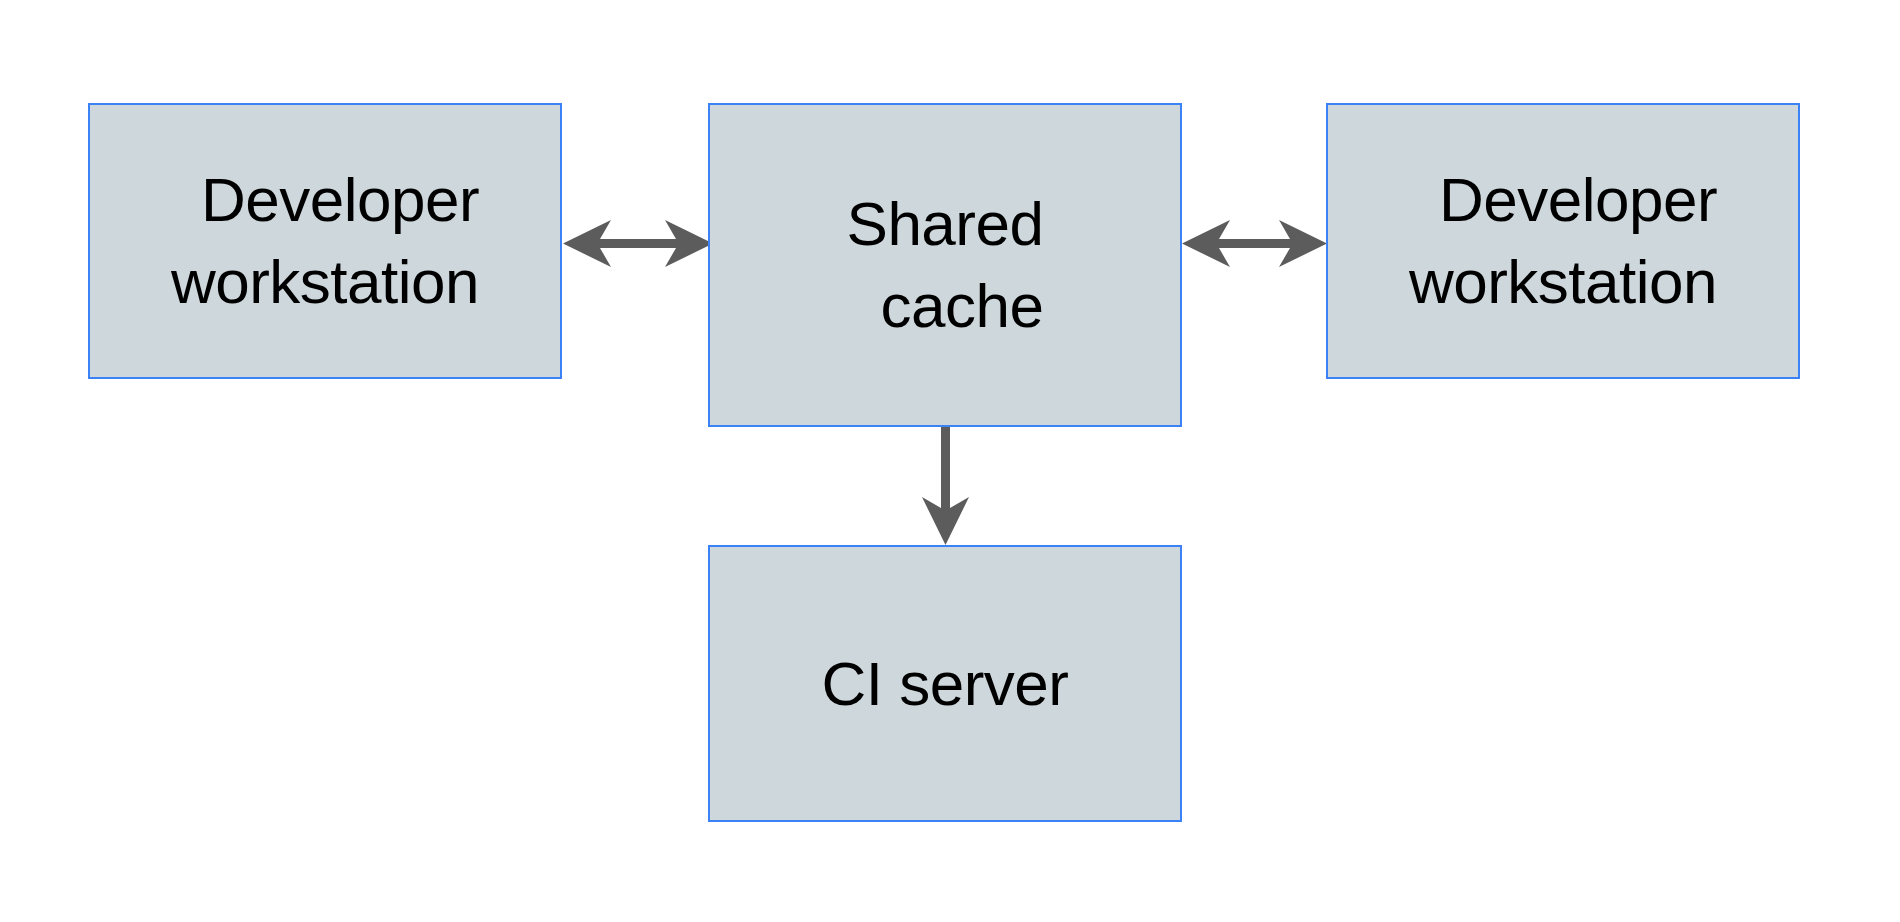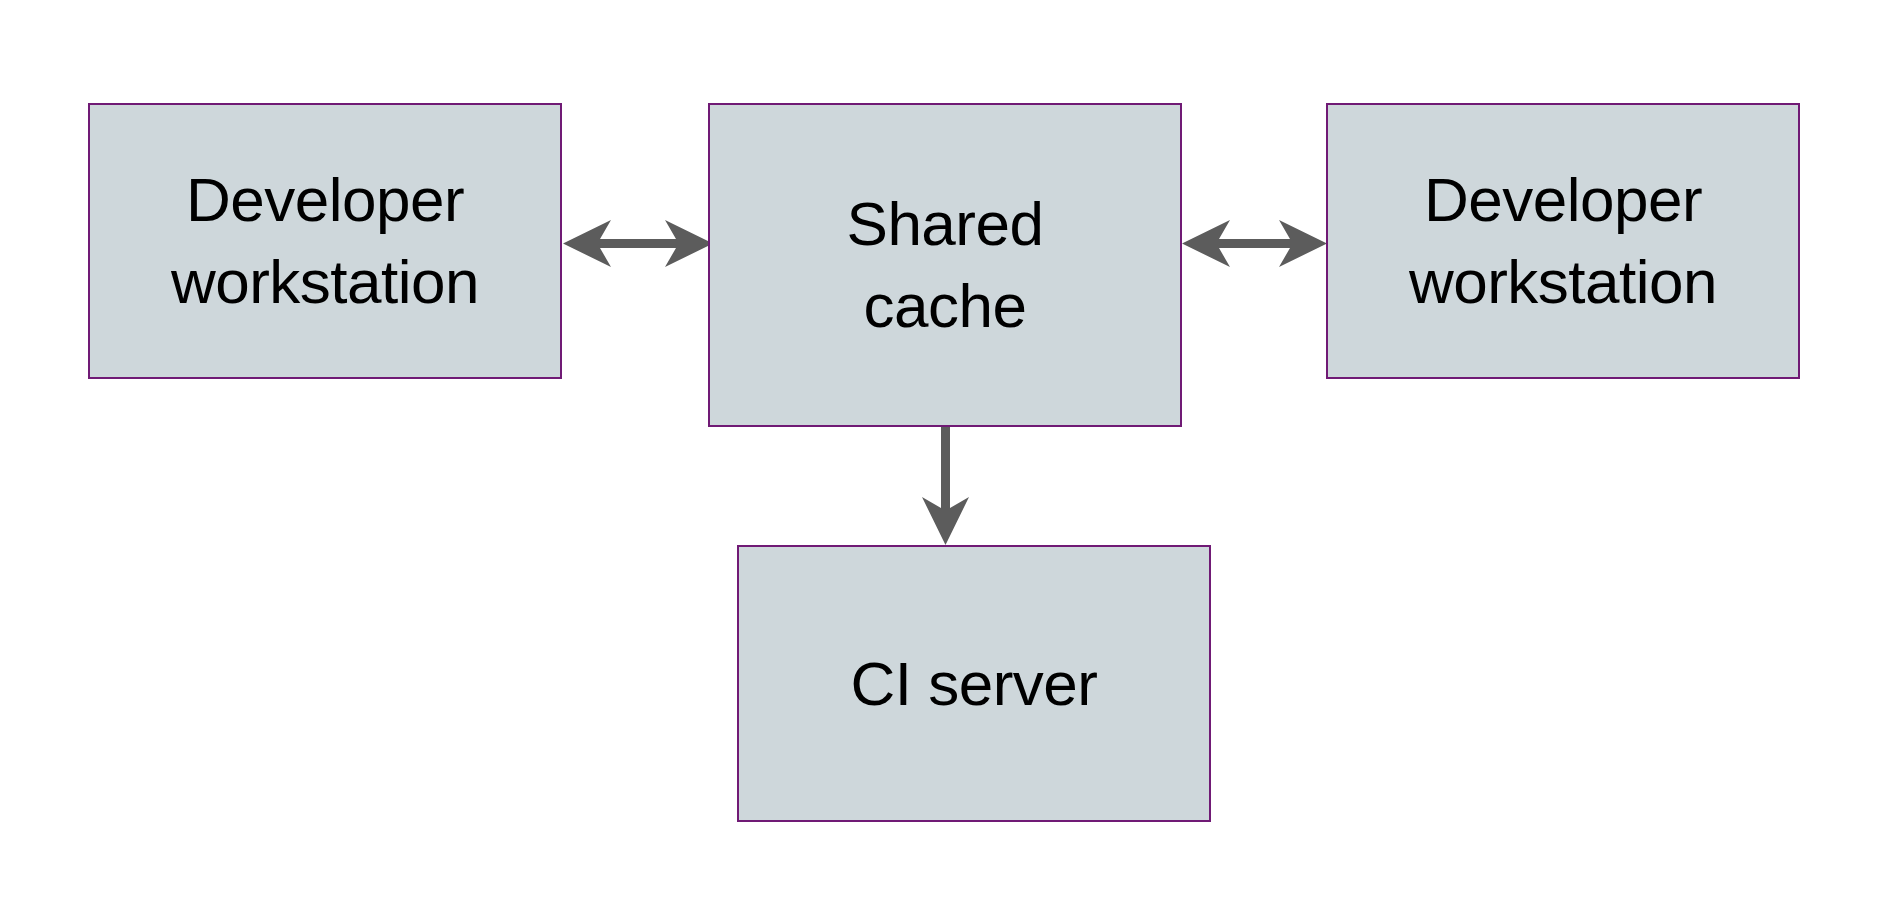--- a/index.html
+++ b/index.html
@@ -20,44 +20,44 @@
     width: 1900px;
     height: 922px;
     background: #ffffff;
   }
 
   
   .node {
     position: absolute;
     box-sizing: border-box;
     background: #ced7db;
-    border: 2px solid #701a75;
+    border: 2px solid #3b82f6;
     display: flex;
     align-items: center;
     justify-content: center;
-    text-align: center;
+    text-align: right;
   }
 
   .node-label {
     display: block;
     color: #000000;
     font-family: "Liberation Sans", sans-serif;
     font-size: 62px;
     line-height: 1.32;
     font-weight: 400;
     letter-spacing: -0.5px;
     white-space: pre-line;
     padding: 0 2px;
   }
 
   
   #node-dev-left   { left: 88px;   top: 103px; width: 474px; height: 276px; }
   #node-shared     { left: 708px;  top: 103px; width: 474px; height: 324px; }
   #node-dev-right  { left: 1326px; top: 103px; width: 474px; height: 276px; }
-  #node-ci         { left: 708px;  top: 545px; width: 474px; height: 277px; margin-left: 29px; }
+  #node-ci         { left: 708px;  top: 545px; width: 474px; height: 277px; }
 
   
   #arrow-layer {
     position: absolute;
     left: 0;
     top: 0;
     width: 1900px;
     height: 922px;
     pointer-events: none;
   }

